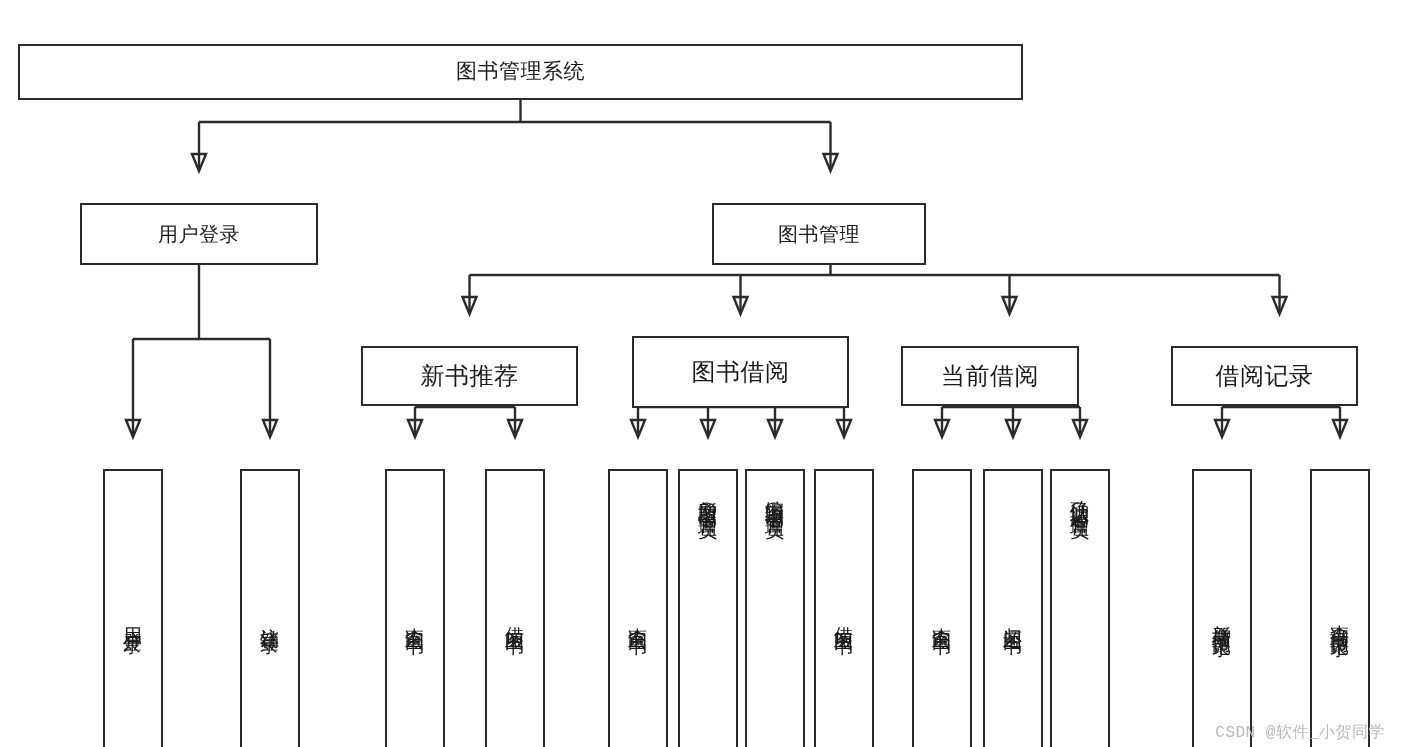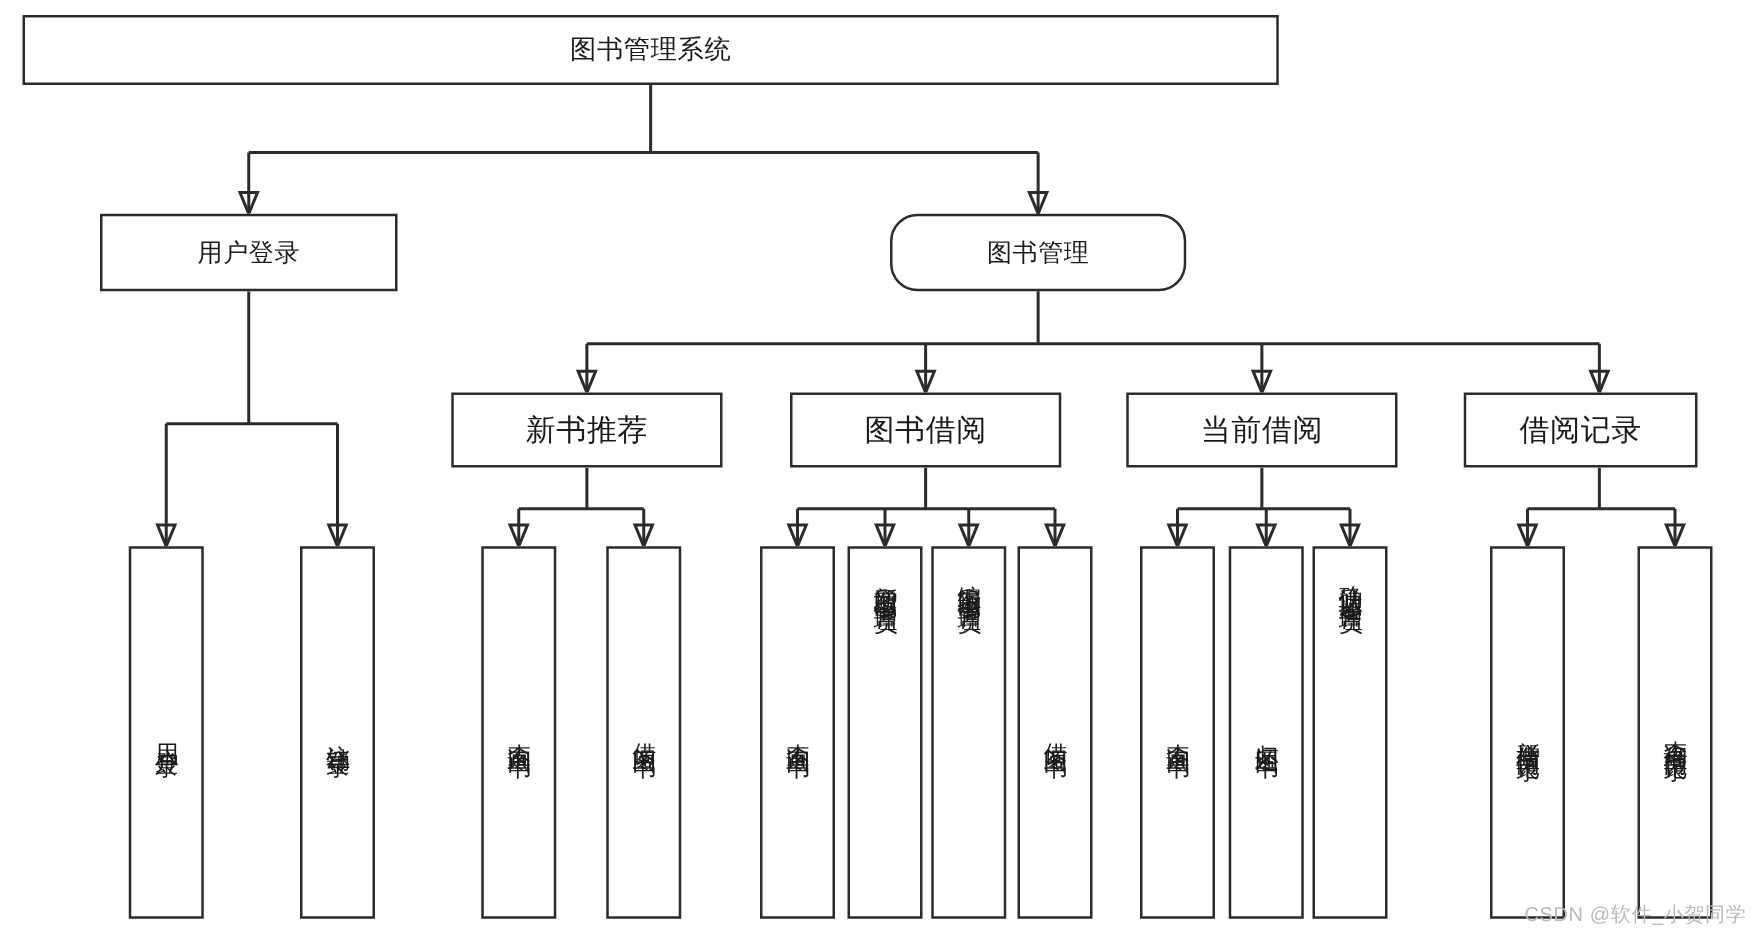--- a/index.html
+++ b/index.html
@@ -19,20 +19,21 @@
   }
   .node {
     position: absolute;
     box-sizing: border-box;
     border: 2.5px solid #2b2b2b;
     background: #ffffff;
     display: flex;
     align-items: center;
     justify-content: center;
     color: #1a1a1a;
+    margin-top: 32px;
   }
   .node-label {
     display: block;
     text-align: center;
     line-height: 1.12;
     letter-spacing: 0.5px;
   }
   
   .level-root .node-label { font-size: 21px; }
   .level-2 .node-label   { font-size: 20px; }
@@ -66,27 +67,27 @@
   }
   svg.links path, svg.links line {
     stroke: #2b2b2b;
     stroke-width: 2.4;
     fill: none;
   }
   .arrow-head { fill: #2b2b2b; stroke: none; }
 
   .watermark {
     position: absolute;
-    right: 8px;
+    right: 20px;
     bottom: 4px;
     font-size: 16px;
     color: #b9b9b9;
     letter-spacing: 0.5px;
     white-space: nowrap;
-    font-family: Liberation Sans, sans-serif;
+    font-family: Liberation Mono, monospace;
   }
 </style>
 </head>
 <body>
 
 <div id="canvas">
   <svg class="links" id="links-layer" viewBox="0 0 1405 747" preserveAspectRatio="none" aria-hidden="true">
       <line x1="520.5" y1="68" x2="520.5" y2="122"></line>
       <line x1="199" y1="122" x2="830.5" y2="122"></line>
       <line x1="199" y1="122" x2="199" y2="170"></line>
@@ -140,30 +141,30 @@
       <line x1="1340" y1="407" x2="1340" y2="436"></line>
       <path d="M1333,420 L1347,420 L1340,437 Z" class="arrow-head"></path>
     </svg>
   <div id="nodes-layer">
       <div class="node level-root" style="left: 18px; top: 12px; width: 1005px; height: 56px;">
         <span class="node-label">图书管理系统</span>
       </div>
       <div class="node level-2" style="left: 80px; top: 171px; width: 238px; height: 62px;">
         <span class="node-label">用户登录</span>
       </div>
-      <div class="node level-2" style="left: 712px; top: 171px; width: 237px; height: 62px; border-radius: 22px;">
+      <div class="node level-2" style="left: 712px; top: 171px; width: 214px; height: 62px;">
         <span class="node-label">图书管理</span>
       </div>
       <div class="node level-3" style="left: 361px; top: 314px; width: 217px; height: 60px;">
         <span class="node-label">新书推荐</span>
       </div>
-      <div class="node level-3" style="left: 632px; top: 314px; width: 217px; height: 60px;">
+      <div class="node level-3" style="left: 632px; top: 304px; width: 217px; height: 72px;">
         <span class="node-label">图书借阅</span>
       </div>
-      <div class="node level-3" style="left: 901px; top: 314px; width: 217px; height: 60px;">
+      <div class="node level-3" style="left: 901px; top: 314px; width: 178px; height: 60px;">
         <span class="node-label">当前借阅</span>
       </div>
       <div class="node level-3" style="left: 1171px; top: 314px; width: 187px; height: 60px;">
         <span class="node-label">借阅记录</span>
       </div>
       <div class="node leaf leaf-center" style="left: 103px; top: 437px; width: 60px; height: 298px;">
         <span class="node-label">用户登录</span>
       </div>
       <div class="node leaf leaf-center" style="left: 240px; top: 437px; width: 60px; height: 298px;">
         <span class="node-label">注销登录</span>

